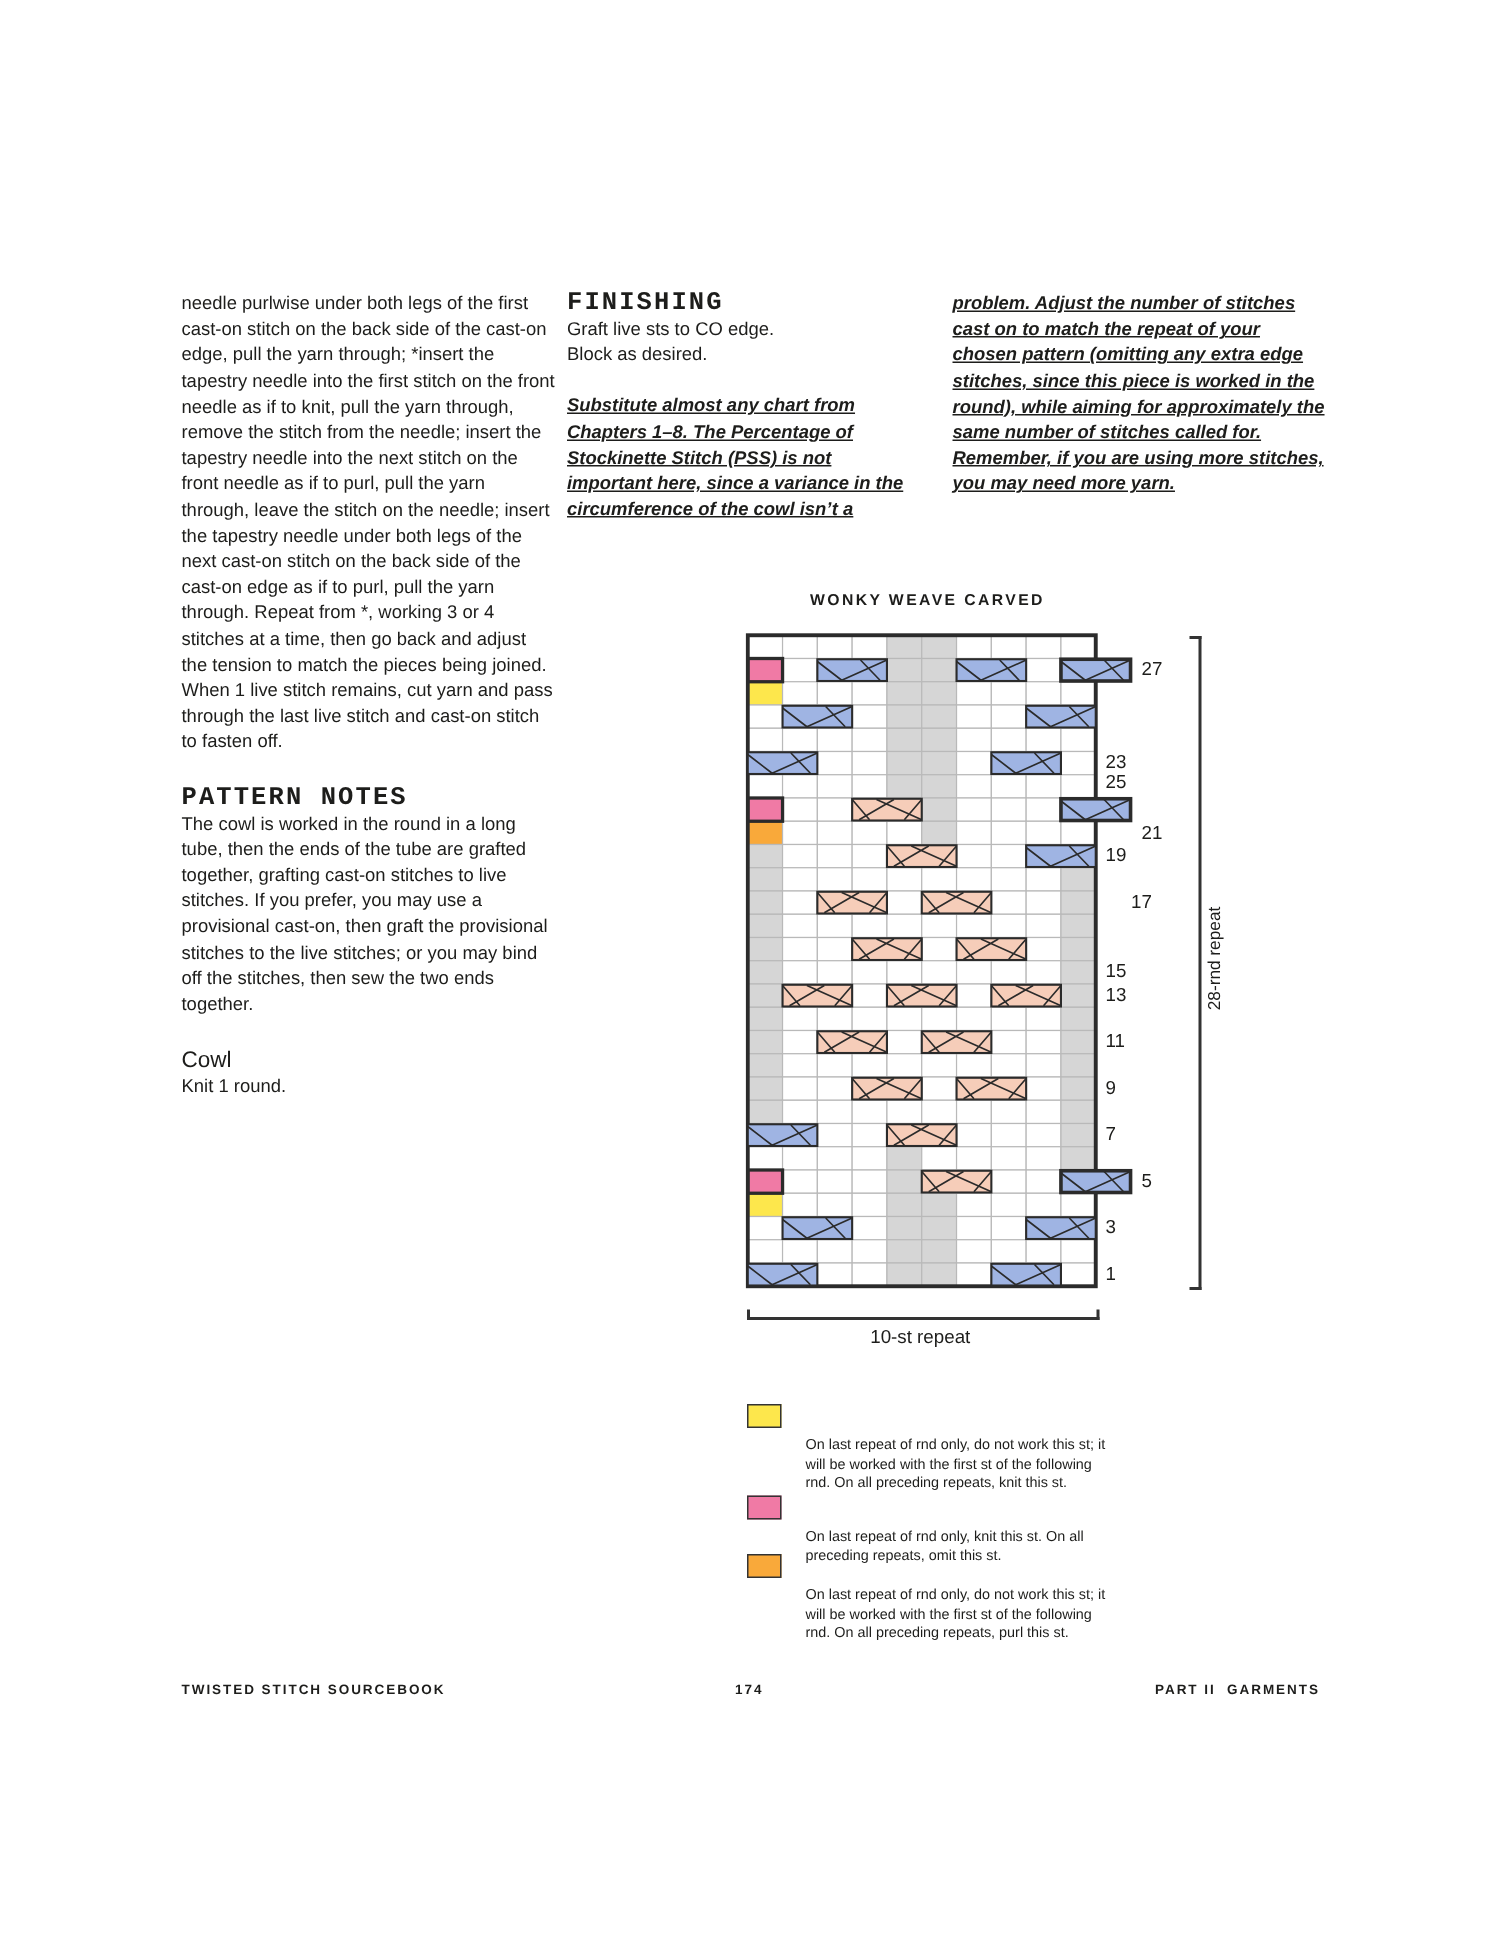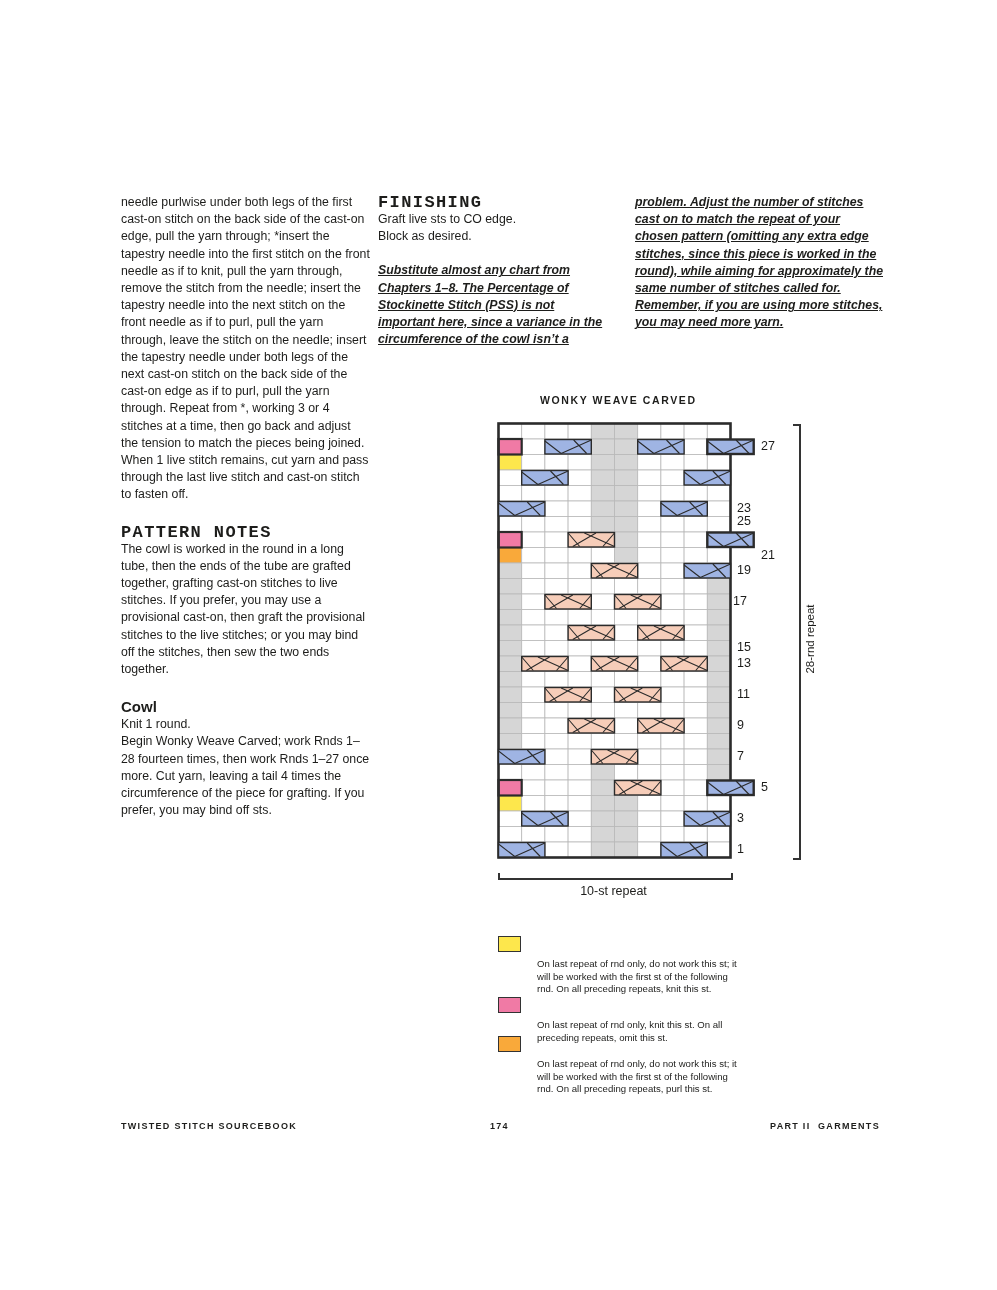--- a/index.html
+++ b/index.html
@@ -3,21 +3,21 @@
 <meta charset="utf-8">
 <style>
   html, body { margin: 0; padding: 0; background: #ffffff; }
   body { width: 997px; height: 1290px; position: relative; overflow: hidden; color: #1d1d1b; font-family: "Liberation Sans", sans-serif; }
   .col { position: absolute; font-size: 12.3px; line-height: 17.2px; }
   .col p { margin: 0; }
   #col-left { left: 121px; top: 194px; width: 250px; }
   #col-mid { left: 378px; top: 194px; width: 232px; }
   #col-right { left: 635px; top: 194px; width: 250px; }
   .h-caps { font-weight: bold; letter-spacing: 1.4px; font-size: 17px; line-height: 17px; font-family: Liberation Mono, monospace; }
-  .h-title { font-weight: bold; font-size: 15px; line-height: 18px; }
+  .h-title { font-weight: normal; font-size: 15px; line-height: 18px; }
   .it { font-style: italic; font-weight: bold; text-decoration: underline; }
   .gap { height: 17px; }
   .gap-lg { height: 20px; }
 
   #chart-title { position: absolute; left: 540px; top: 394px; font-size: 10.5px; font-weight: bold; letter-spacing: 1.6px; }
   #chart-wrap { position: absolute; left: 497px; top: 422px; width: 300px; height: 440px; }
   #chart-svg { position: absolute; left: 0; top: 0; }
   .row-num { position: absolute; font-size: 12.5px; }
 
   #repeat-v { position: absolute; left: 793px; top: 424px; width: 6px; height: 432px; border-top: 2px solid #333; border-right: 2px solid #333; border-bottom: 2px solid #333; }
@@ -38,21 +38,20 @@
 <body>
 
 <div id="col-left" class="col">
   <p>needle purlwise under both legs of the first cast-on stitch on the back side of the cast-on edge, pull the yarn through; *insert the tapestry needle into the first stitch on the front needle as if to knit, pull the yarn through, remove the stitch from the needle; insert the tapestry needle into the next stitch on the front needle as if to purl, pull the yarn through, leave the stitch on the needle; insert the tapestry needle under both legs of the next cast-on stitch on the back side of the cast-on edge as if to purl, pull the yarn through. Repeat from *, working 3 or 4 stitches at a time, then go back and adjust the tension to match the pieces being joined. When 1 live stitch remains, cut yarn and pass through the last live stitch and cast-on stitch to fasten off.</p>
   <div class="gap-lg"></div>
   <div class="h-caps">PATTERN NOTES</div>
   <p>The cowl is worked in the round in a long tube, then the ends of the tube are grafted together, grafting cast-on stitches to live stitches. If you prefer, you may use a provisional cast-on, then graft the provisional stitches to the live stitches; or you may bind off the stitches, then sew the two ends together.</p>
   <div class="gap-lg"></div>
   <div class="h-title">Cowl</div>
   <p>Knit 1 round.</p>
-  <p>Begin Wonky Weave Carved; work Rnds 1–28 fourteen times, then work Rnds 1–27 once more. Cut yarn, leaving a tail 4 times the circumference of the piece for grafting. If you prefer, you may bind off sts.</p>
 </div>
 
 <div id="col-mid" class="col">
   <div class="h-caps">FINISHING</div>
   <p>Graft live sts to CO edge.</p>
   <p>Block as desired.</p>
   <div class="gap"></div>
   <p class="it">Substitute almost any chart from Chapters 1–8. The Percentage of Stockinette Stitch (PSS) is not important here, since a variance in the circumference of the cowl isn’t a</p>
 </div>
 
@@ -408,21 +407,21 @@
       <path d="M1.5 422 L17.74 434.5 M17.74 434.5 L47.9 421 M30.268 421 L43.26 434.5" stroke="#2b2b2b" stroke-width="1.1" fill="none"></path>
       <rect x="163.9" y="420.5" width="46.4" height="14.5" fill="#9fb4e3" stroke="#2b2b2b" stroke-width="1.4"></rect>
       <path d="M163.9 422 L180.14000000000001 434.5 M180.14000000000001 434.5 L210.3 421 M192.668 421 L205.66 434.5" stroke="#2b2b2b" stroke-width="1.1" fill="none"></path>
     </svg>
   <div id="row-labels">
       <div class="row-num" style="left: 264px; top: 16.5px;">27</div>
       <div class="row-num" style="left: 240px; top: 47.5px; margin-top: 44px;">25</div>
       <div class="row-num" style="left: 240px; top: 78.5px;">23</div>
       <div class="row-num" style="left: 264px; top: 126px; text-align: center;">21</div>
       <div class="row-num" style="left: 240px; top: 140.5px;">19</div>
-      <div class="row-num" style="left: 236px; top: 171.5px;">17</div>
+      <div class="row-num" style="left: 257px; top: 171.5px;">17</div>
       <div class="row-num" style="left: 240px; top: 218px;">15</div>
       <div class="row-num" style="left: 240px; top: 233.5px;">13</div>
       <div class="row-num" style="left: 240px; top: 264.5px;">11</div>
       <div class="row-num" style="left: 240px; top: 295.5px;">9</div>
       <div class="row-num" style="left: 240px; top: 326.5px;">7</div>
       <div class="row-num" style="left: 264px; top: 357.5px;">5</div>
       <div class="row-num" style="left: 240px; top: 388.5px;">3</div>
       <div class="row-num" style="left: 240px; top: 419.5px;">1</div>
     </div>
 </div>

